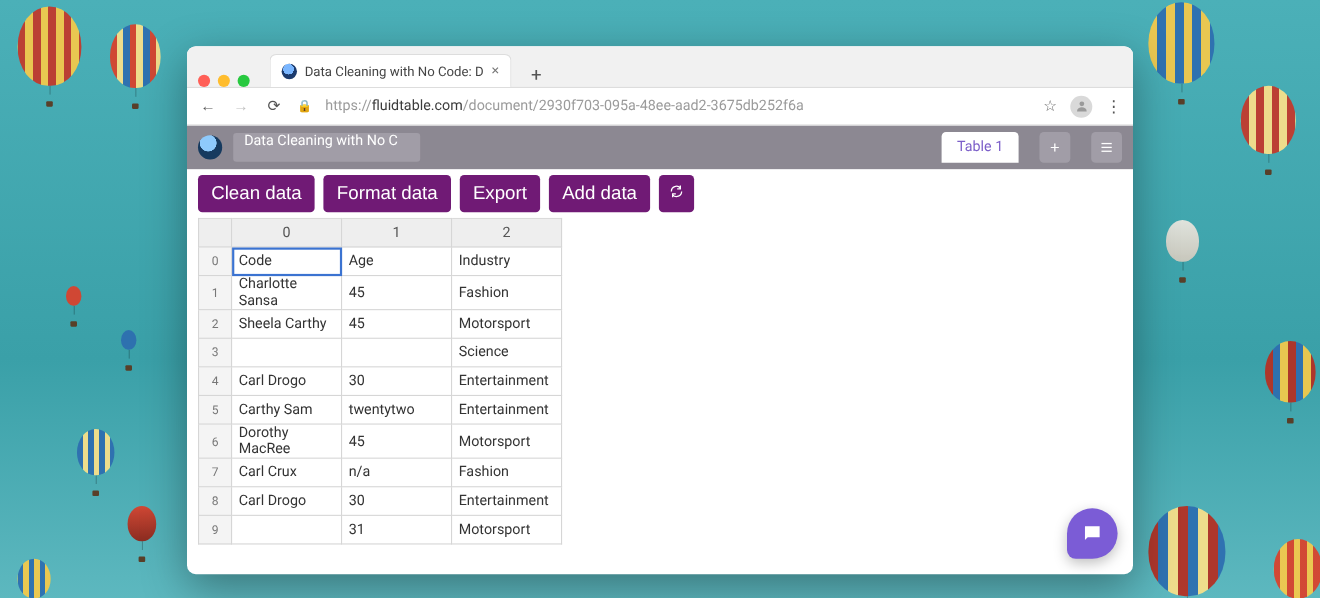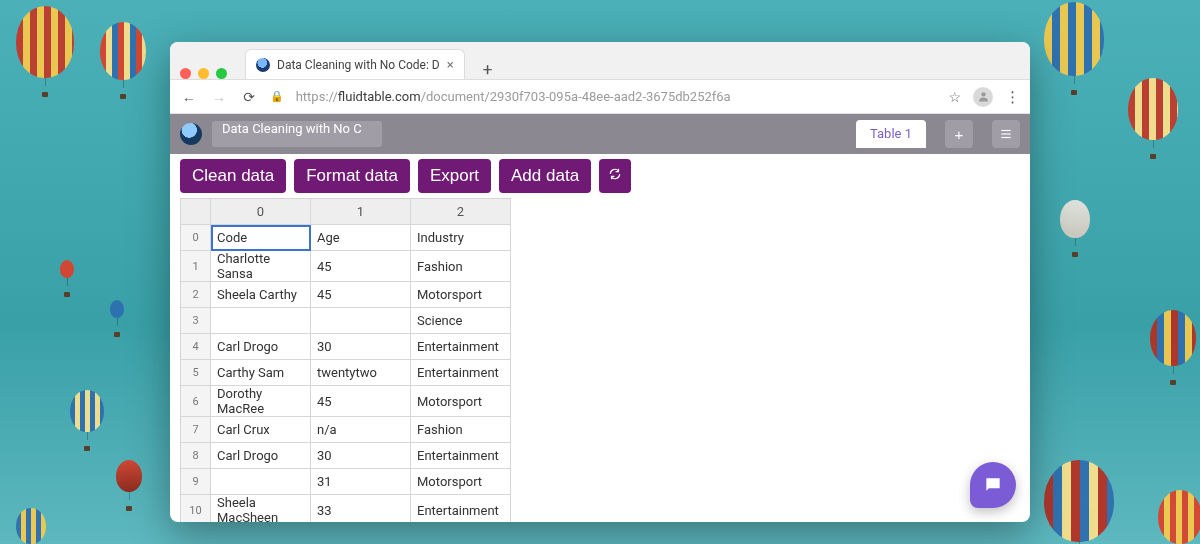--- a/index.html
+++ b/index.html
@@ -256,26 +256,20 @@
               <td class="col0">Carl Drogo</td>
               <td class="col1">30</td>
               <td class="col2">Entertainment</td>
             </tr>
             <tr>
               <th class="rowhdr">9</th>
               <td class="col0"></td>
               <td class="col1">31</td>
               <td class="col2">Motorsport</td>
             </tr>
-            <tr>
-              <th class="rowhdr">10</th>
-              <td class="col0">Sheela MacSheen</td>
-              <td class="col1">33</td>
-              <td class="col2">Entertainment</td>
-            </tr>
           </tbody>
         </table>
     </div>
   </div>
 
   <div class="chatfab">
     <svg viewBox="0 0 24 24">
         <path d="M4 4h16v12H7l-3 3V4z"></path>
         <rect x="7" y="8" width="10" height="1.6" rx=".8"></rect>
         <rect x="7" y="11" width="7" height="1.6" rx=".8"></rect>

